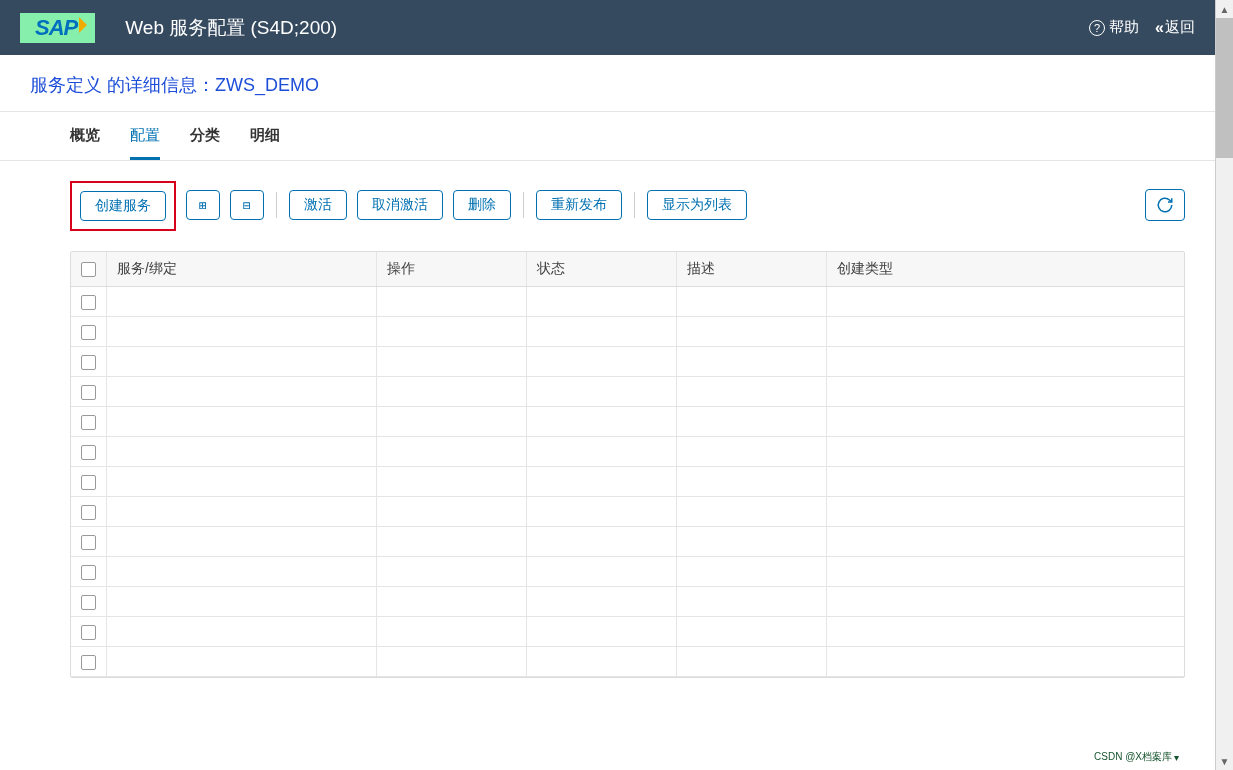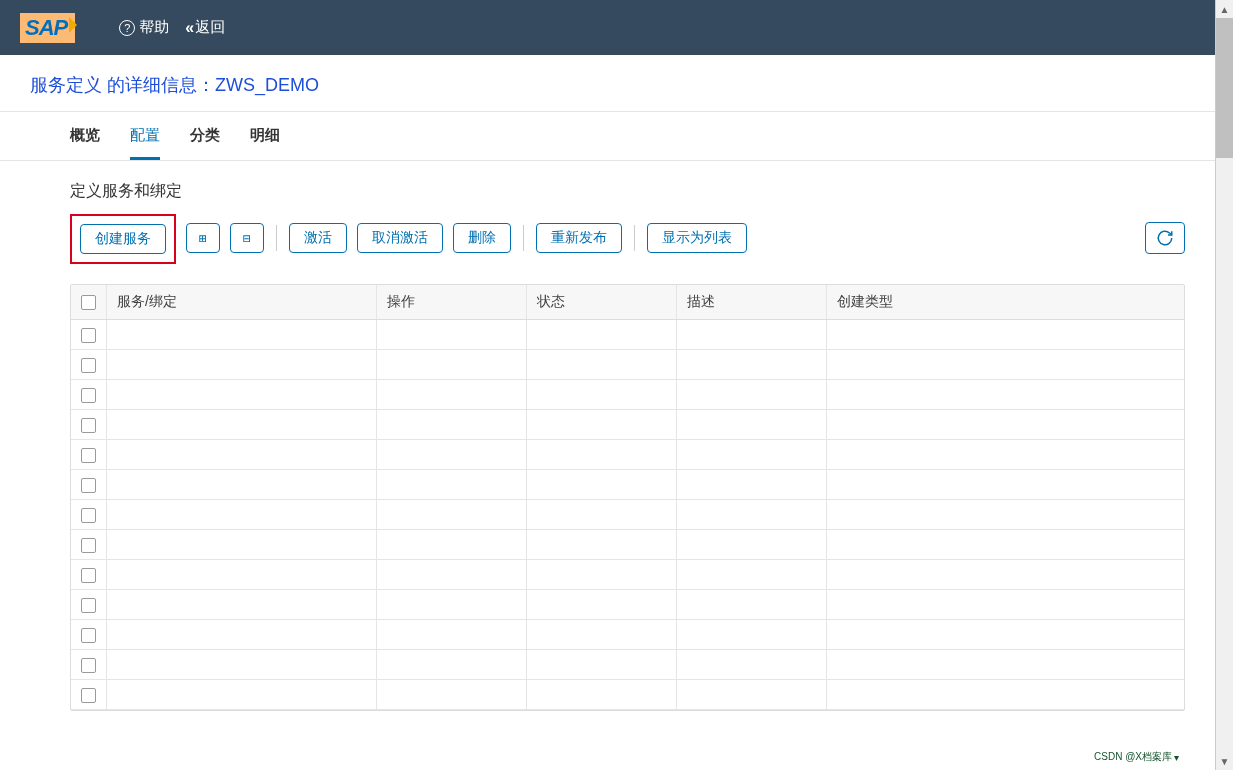--- a/index.html
+++ b/index.html
@@ -6,21 +6,21 @@
     body { font-family: Arial, "Microsoft YaHei", sans-serif; font-size: 14px; color: #333; background: #fff; }
     
     .viewport { width: 1233px; height: 770px; display: flex; }
     .main-area { flex: 1; overflow-y: auto; position: relative; }
     .scrollbar { width: 18px; background: #f0f0f0; border-left: 1px solid #ccc; position: relative; }
     .scrollbar-up, .scrollbar-down { height: 18px; display: flex; align-items: center; justify-content: center; background: #f0f0f0; cursor: pointer; color: #666; font-size: 10px; }
     .scrollbar-down { position: absolute; bottom: 0; width: 100%; }
     .scrollbar-thumb { position: absolute; top: 18px; width: 100%; height: 140px; background: #c0c0c0; }
     
     .header { background: #354a5f; color: #fff; height: 55px; display: flex; align-items: center; padding: 0 20px; }
-    .logo { background: #fdba74; padding: 2px 2px; display: inline-flex; margin-right: 44px; }
+    .logo { background: #86efac; padding: 2px 12px; display: inline-flex; margin-right: 30px; }
     .logo-text { font-family: Arial; font-weight: 900; font-size: 22px; color: #006fbd; font-style: italic; letter-spacing: -1px; padding: 0 6px 0 3px; position:relative; }
     .logo-text::after { content:""; position:absolute; right:-4px; top:2px; border-top:8px solid transparent; border-bottom:8px solid transparent; border-left:8px solid #f0ab00; }
     .header-title { font-size: 19px; color: #fff; flex: 1; }
     .header-right { display: flex; gap: 16px; align-items: center; }
     .header-link { color: #fff; display: flex; align-items: center; gap: 4px; cursor: pointer; font-size: 15px; }
     .icon-help { display:inline-block; width:16px; height:16px; border:1.5px solid #fff; border-radius:50%; font-size:11px; line-height:14px; text-align:center; }
     .icon-back { font-size: 16px; font-weight: bold; letter-spacing:-3px; }
     
     .subheader { padding: 18px 30px 14px 30px; border-bottom: 1px solid #e5e5e5; font-size: 18px; color: #1d4ed8; }
     
@@ -59,20 +59,21 @@
 </head>
 <body>
 
 <div class="viewport">
   <div class="main-area">
 
     <div class="header">
       <div class="logo">
         <span class="logo-text">SAP</span>
       </div>
+      <div class="header-title">Web 服务配置 (S4D;200)</div>
       <div class="header-right">
         <div class="header-link">
           <span class="icon-help">?</span>
           <span>帮助</span>
         </div>
         <div class="header-link">
           <span class="icon-back">«</span>
           <span>返回</span>
         </div>
       </div>
@@ -83,21 +84,20 @@
     </div>
 
     <div class="tabs">
       <div class="tab">概览</div>
       <div class="tab active">配置</div>
       <div class="tab">分类</div>
       <div class="tab">明细</div>
     </div>
 
     <div class="content">
-      <div class="section-title">定义服务和绑定</div>
 
       <div style="display:flex; align-items:flex-start;">
         <div class="highlight-box">
           <button class="btn">创建服务</button>
         </div>
         <div class="toolbar" style="flex:1; padding:8px 0 8px 10px;">
           <button class="btn icon-only">
             <span class="icon-expand">⊞</span>
           </button>
           <button class="btn icon-only">

